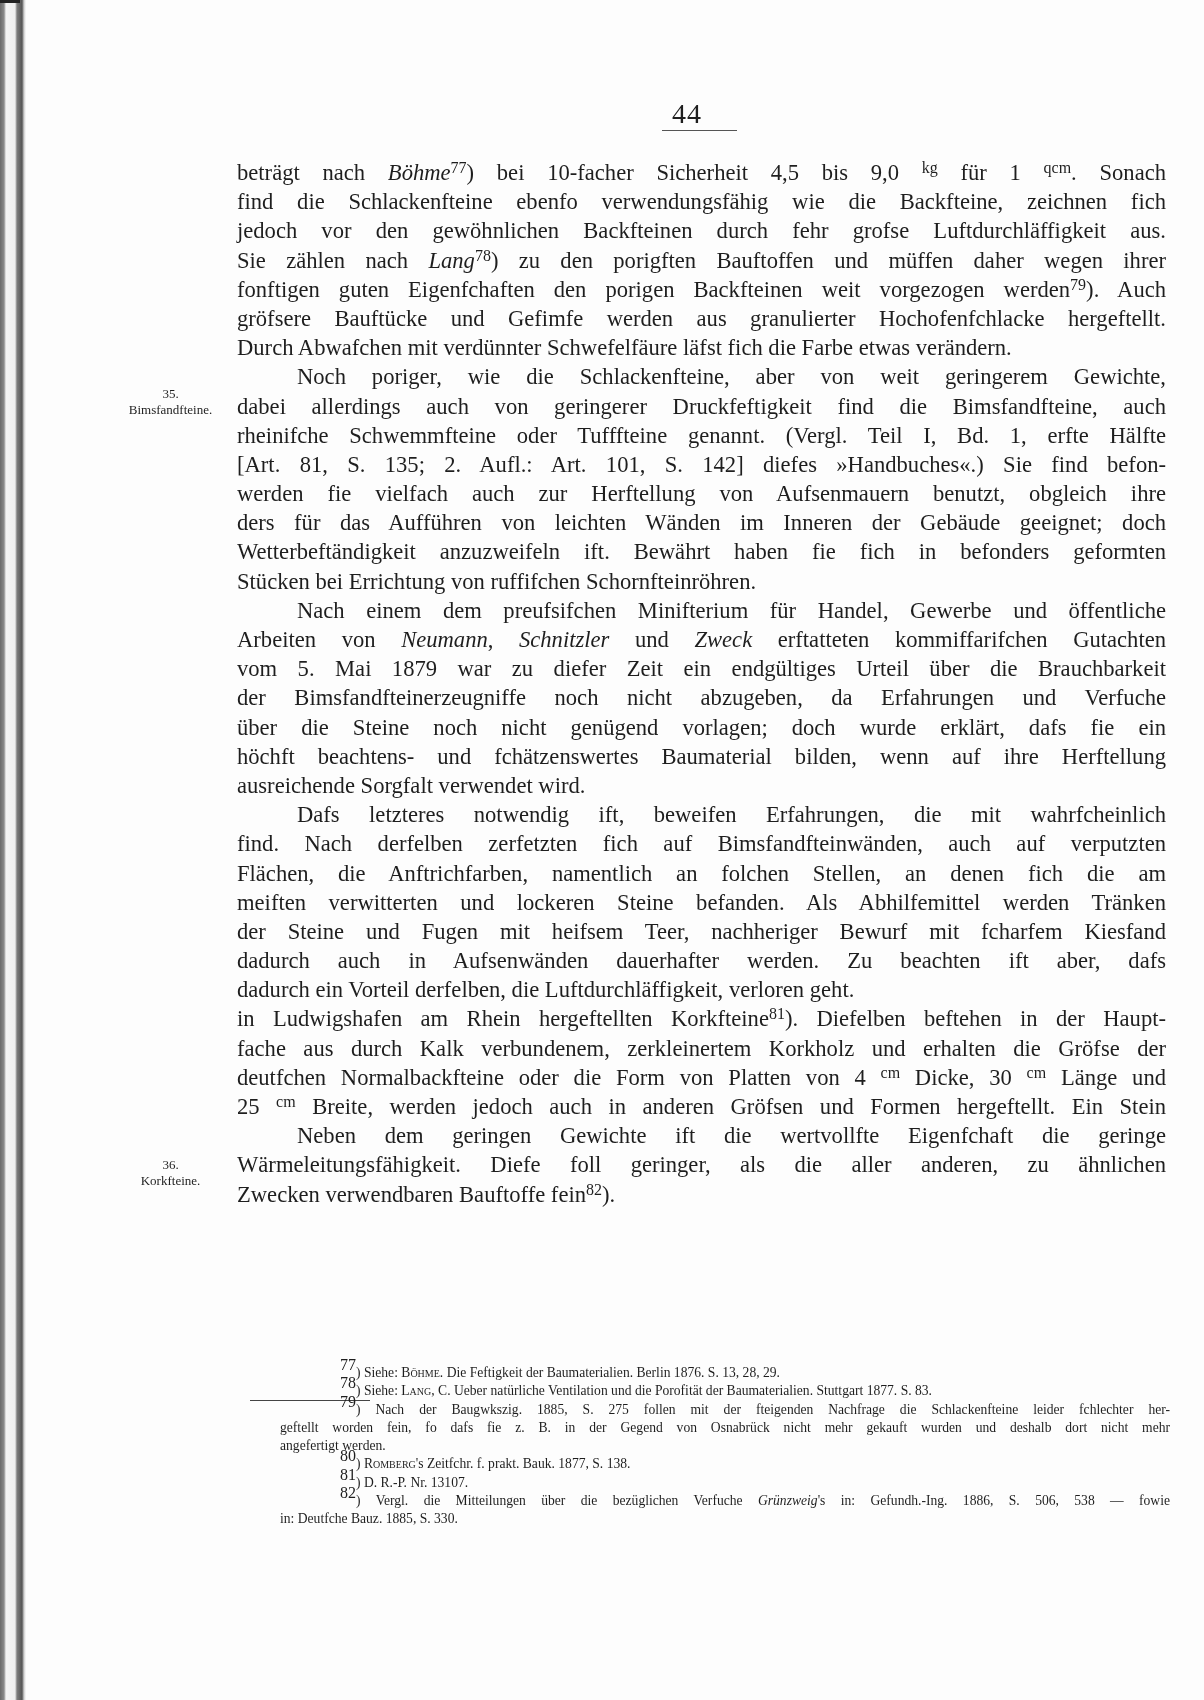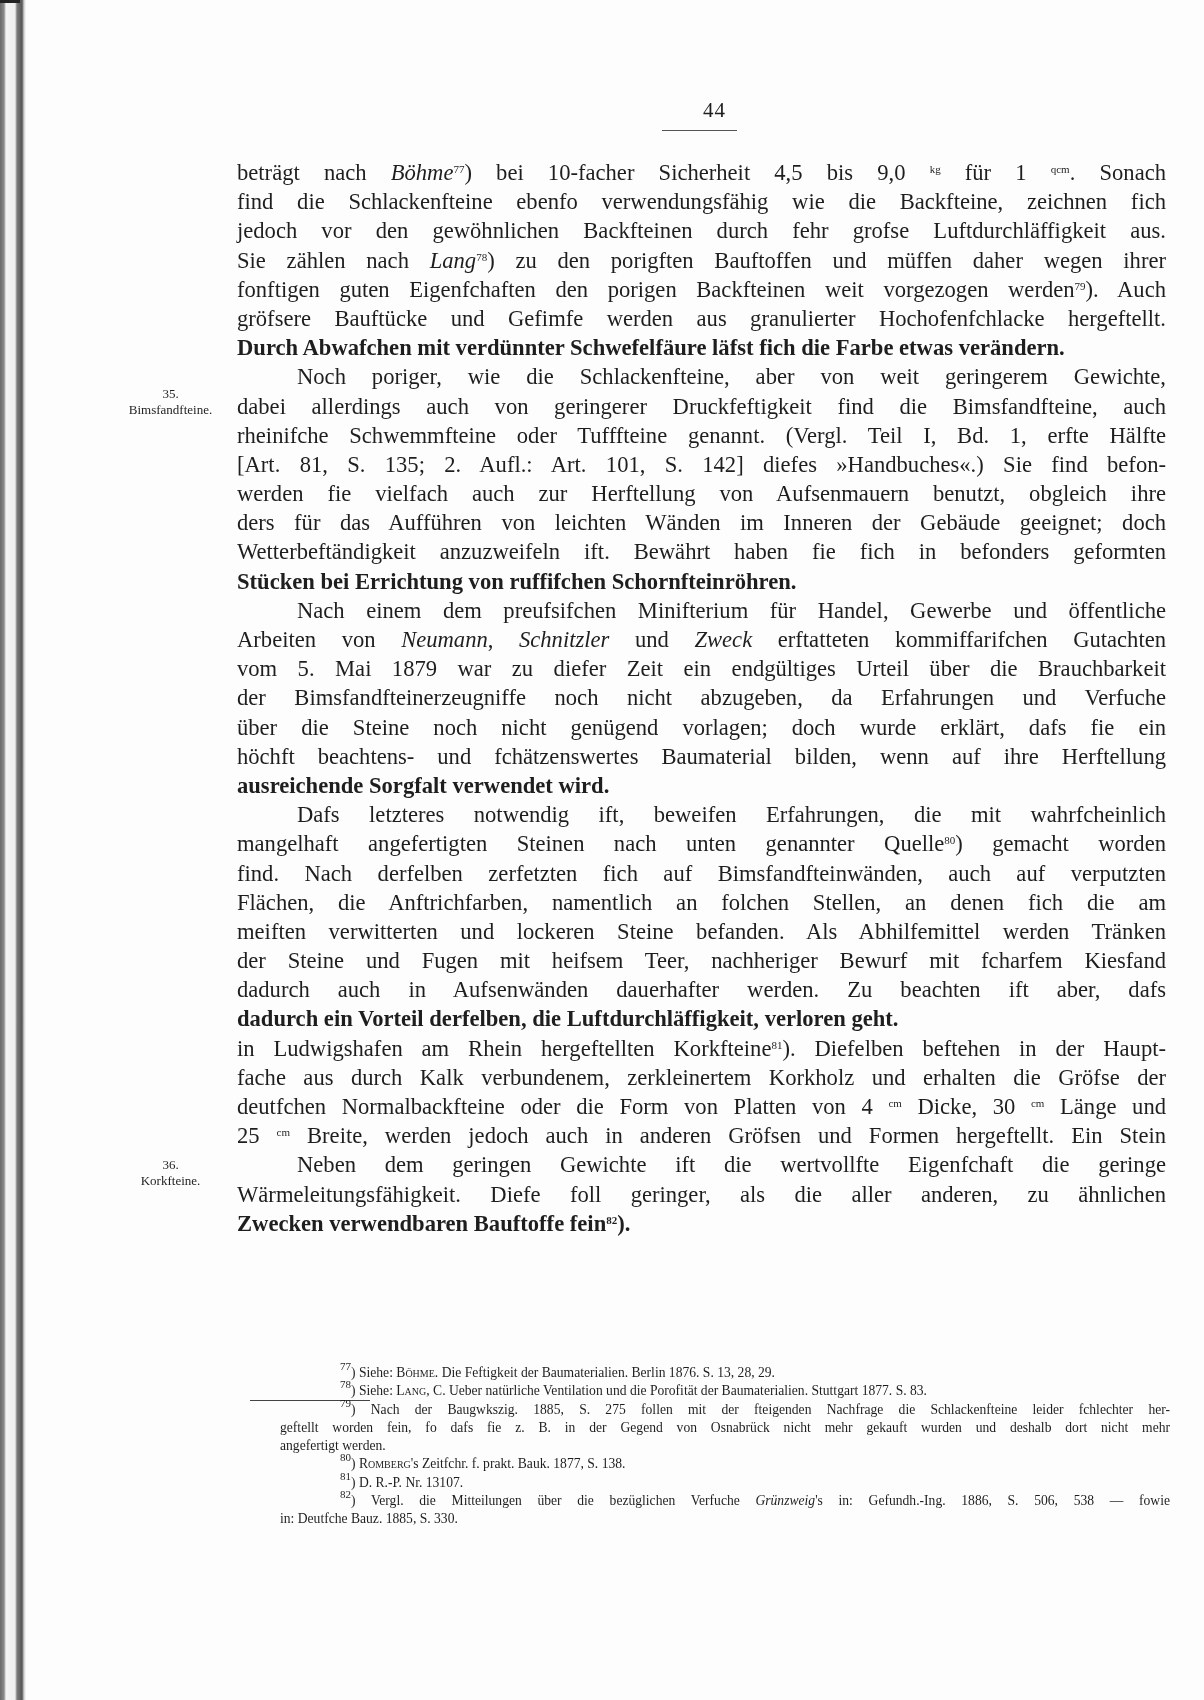--- a/index.html
+++ b/index.html
@@ -7,36 +7,36 @@
     width: 1204px; height: 1700px; position: relative; overflow: hidden;
     background: #fdfdfd; color: #1e1e1e;
     font-family: "Liberation Serif", "DejaVu Serif", serif;
   }
   .binding-edge {
     position: absolute; left: 0; top: 0; width: 26px; height: 1700px;
     background: linear-gradient(90deg, #6a6a6a 0px, #8a8a8a 4px, #f4f4f4 6px, #efefef 15px, #7c7c7c 17px, #555 22px, #cfcfcf 24px, #fdfdfd 26px);
   }
   .top-edge { position:absolute; left:0; top:0; width:20px; height:3px; background:#222; }
   .page-number {
-    position: absolute; left: 672px; top: 98px; width: 54px; text-align: right;
-    font-size: 21px; letter-spacing: 1px;
+    position: absolute; left: 672px; top: 98px; width: 54px; text-align: left;
+    font-size: 28px; letter-spacing: 1px;
   }
   .page-rule { position: absolute; left: 662px; top: 130px; width: 75px; border-top: 1.5px solid #555; }
   .text {
     position: absolute; left: 237px; width: 929px;
     font-size: 22.6px; line-height: 29.2px; text-align: justify;
   }
   .line { display: block; white-space: nowrap; text-align-last: justify; text-align: justify; height: 29.2px; }
-  .line.last { text-align-last: left; font-weight: bold; }
+  .line.last { text-align-last: left; }
   .line.indent { padding-left: 60px; }
   .margin-note {
     position: absolute; left: 108px; width: 125px; text-align: center;
     font-size: 13px; line-height: 16px;
   }
-  sup { font-size: 11px; vertical-align: 7px; line-height: 0; }
+  sup { font-size: 16px; vertical-align: 7px; line-height: 0; }
   .fn-rule { position: absolute; left: 250px; top: 1400px; width: 120px; border-top: 1.5px solid #444; }
   .footnotes {
     position: absolute; left: 280px; width: 890px; top: 1364px;
     font-size: 13.6px; line-height: 18.3px;
   }
   .fn { display: block; white-space: nowrap; }
   .fn.indent { padding-left: 60px; }
   .fn.just { text-align: justify; text-align-last: justify; }
   .sc { font-variant: small-caps; }
 </style>
@@ -75,21 +75,20 @@
     <span class="line"><span>Wetterbeftändigkeit anzuzweifeln ift. Bewährt haben fie fich in befonders geformten</span></span>
     <span class="line last"><span>Stücken bei Errichtung von ruffifchen Schornfteinröhren.</span></span>
     <span class="line indent"><span>Nach einem dem preufsifchen Minifterium für Handel, Gewerbe und öffentliche</span></span>
     <span class="line"><span>Arbeiten von </span><i>Neumann</i><span>, </span><i>Schnitzler</i><span> und </span><i>Zweck</i><span> erftatteten kommiffarifchen Gutachten</span></span>
     <span class="line"><span>vom 5. Mai 1879 war zu diefer Zeit ein endgültiges Urteil über die Brauchbarkeit</span></span>
     <span class="line"><span>der Bimsfandfteinerzeugniffe noch nicht abzugeben, da Erfahrungen und Verfuche</span></span>
     <span class="line"><span>über die Steine noch nicht genügend vorlagen; doch wurde erklärt, dafs fie ein</span></span>
     <span class="line"><span>höchft beachtens- und fchätzenswertes Baumaterial bilden, wenn auf ihre Herftellung</span></span>
     <span class="line last"><span>ausreichende Sorgfalt verwendet wird.</span></span>
     <span class="line indent"><span>Dafs letzteres notwendig ift, beweifen Erfahrungen, die mit wahrfcheinlich</span></span>
-    <span class="line"><span>mangelhaft angefertigten Steinen nach unten genannter Quelle</span><sup>80</sup><span>) gemacht worden</span></span>
     <span class="line"><span>find. Nach derfelben zerfetzten fich auf Bimsfandfteinwänden, auch auf verputzten</span></span>
     <span class="line"><span>Flächen, die Anftrichfarben, namentlich an folchen Stellen, an denen fich die am</span></span>
     <span class="line"><span>meiften verwitterten und lockeren Steine befanden. Als Abhilfemittel werden Tränken</span></span>
     <span class="line"><span>der Steine und Fugen mit heifsem Teer, nachheriger Bewurf mit fcharfem Kiesfand</span></span>
     <span class="line"><span>dadurch auch in Aufsenwänden dauerhafter werden. Zu beachten ift aber, dafs</span></span>
     <span class="line last"><span>dadurch ein Vorteil derfelben, die Luftdurchläffigkeit, verloren geht.</span></span>
     <span class="line"><span>in Ludwigshafen am Rhein hergeftellten Korkfteine</span><sup>81</sup><span>). Diefelben beftehen in der Haupt-</span></span>
     <span class="line"><span>fache aus durch Kalk verbundenem, zerkleinertem Korkholz und erhalten die Gröfse der</span></span>
     <span class="line"><span>deutfchen Normalbackfteine oder die Form von Platten von 4 </span><sup>cm</sup><span> Dicke, 30 </span><sup>cm</sup><span> Länge und</span></span>
     <span class="line"><span>25 </span><sup>cm</sup><span> Breite, werden jedoch auch in anderen Gröfsen und Formen hergeftellt. Ein Stein</span></span>

